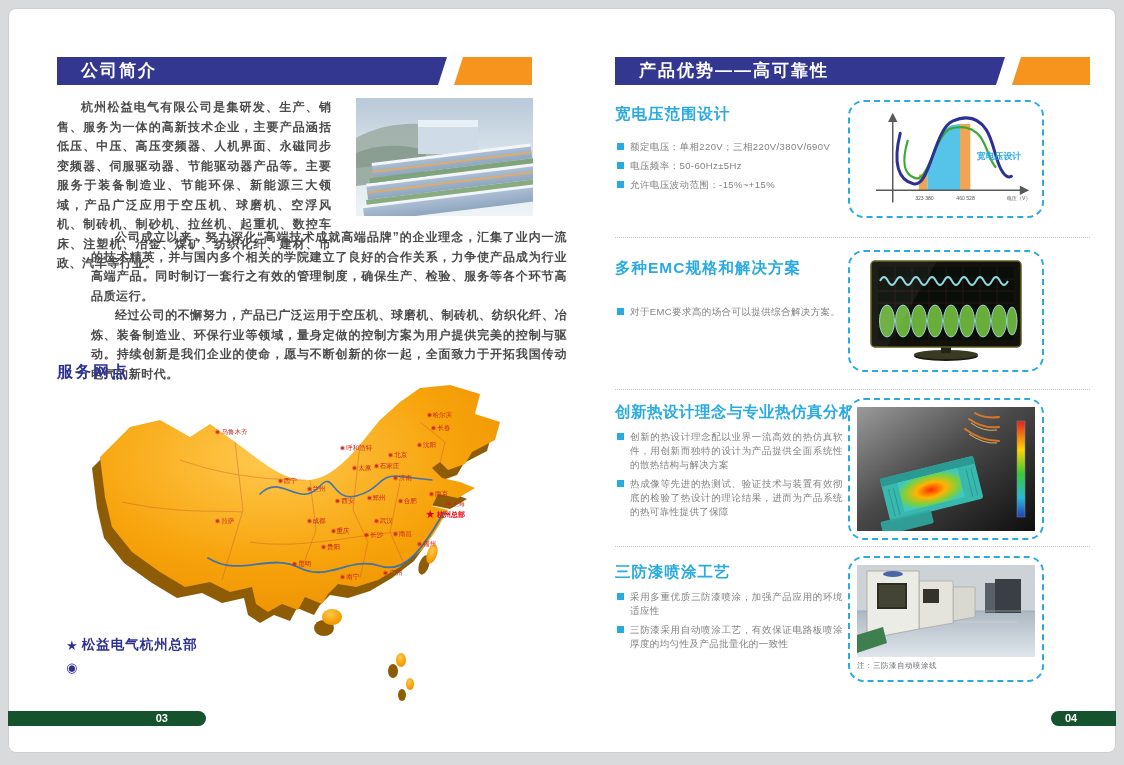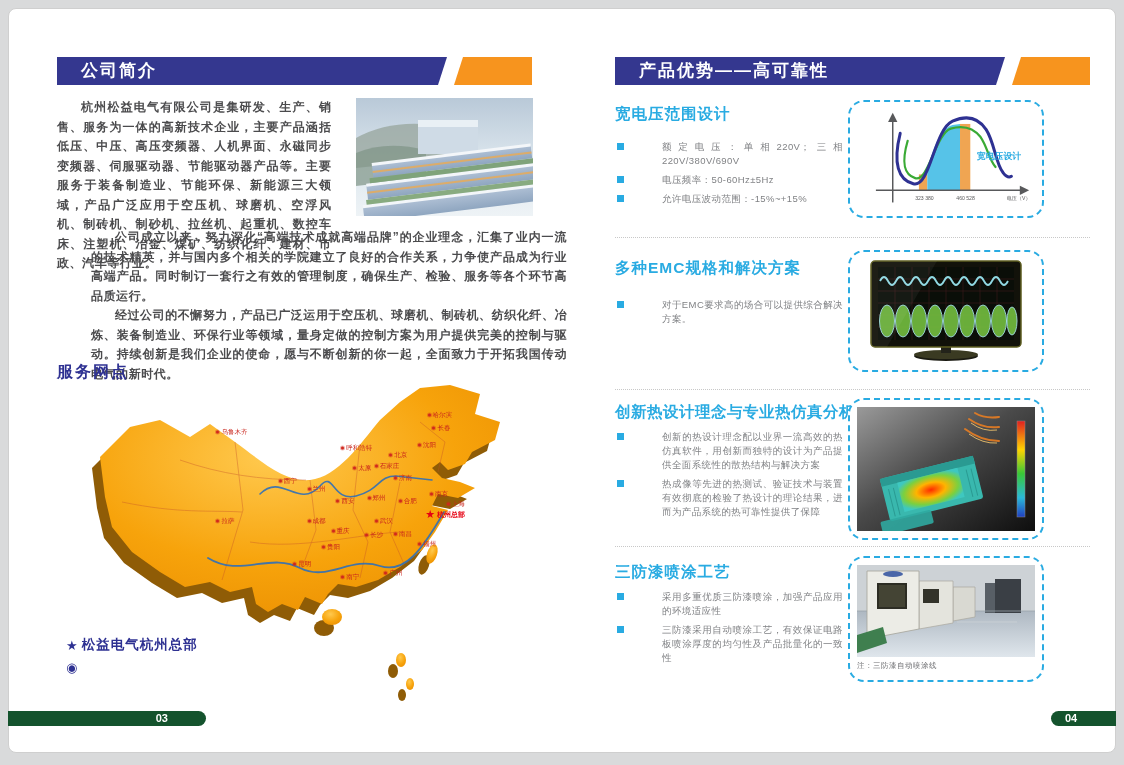--- a/index.html
+++ b/index.html
@@ -39,21 +39,21 @@
 
   .pgbar { position:absolute; top:711px; height:15px; background:#14532d; color:#fff; font-size:11px; font-weight:bold; }
   #pg-left { left:8px; width:198px; border-radius:0 8px 8px 0; text-align:right; padding-right:38px; line-height:15px; }
   #pg-right { left:1051px; width:65px; border-radius:8px 0 0 8px; text-align:left; padding-left:14px; line-height:15px; }
 
   
   .sec-title { position:absolute; left:615px; color:#29abe2; font-size:15.5px; font-weight:600; letter-spacing:1px; white-space:nowrap; }
   .bullets { position:absolute; left:617px; width:226px; }
   .bullet { display:flex; gap:6px; margin-bottom:5px; }
   .bullet .sq { flex:0 0 auto; width:7px; height:7px; background:#29abe2; margin-top:3px; }
-  .bullet .bt { font-size:9.5px; line-height:14px; color:#808285; letter-spacing:0.4px; text-align:justify;margin-left:32px; }
+  .bullet .bt { font-size:9.5px; line-height:14px; color:#808285; letter-spacing:0.4px; text-align:justify; }
   .dashbox { position:absolute; left:848px; width:196px; border:2px dashed #29abe2; border-radius:16px; background:#fff; padding:7px; }
   .sep { position:absolute; left:615px; width:475px; border-top:1.5px dotted #c8c8c8; }
   .photo-cap { font-size:7.5px; color:#6d6e71; margin-top:4px; letter-spacing:0.5px; }
 
   svg { display:block; }
 </style>
 </head>
 <body>
 
 <div id="sheet"></div>
@@ -319,21 +319,21 @@
     <text x="62" y="97" font-size="5.5" fill="#58595b">323 380</text>
     <text x="106" y="97" font-size="5.5" fill="#58595b">460 528</text>
     <text x="160" y="97" font-size="5.5" fill="#58595b">电压（V）</text>
     <text x="128" y="54" font-size="9.5" font-weight="bold" fill="#29abe2">宽电压设计</text>
   </svg>
 </div>
 
 <div class="sep" style="top:237px;"></div>
 
 <div class="sec-title" style="top:258px;text-align:right;">多种EMC规格和解决方案</div>
-<div class="bullets" style="top:298px;">
+<div class="bullets" style="top:305px;">
   <div class="bullet">
       <span class="sq"></span>
       <span class="bt">对于EMC要求高的场合可以提供综合解决方案。</span>
     </div>
 </div>
 <div class="dashbox" style="top:250px; height:122px;">
   <svg width="178" height="104" viewBox="0 0 178 104">
     <ellipse cx="89" cy="97" rx="32" ry="5" fill="#1a1a12"></ellipse>
     <ellipse cx="89" cy="95.5" rx="32" ry="4.5" fill="#3a3a22"></ellipse>
     <rect x="84" y="84" width="10" height="10" fill="#23231a"></rect>

